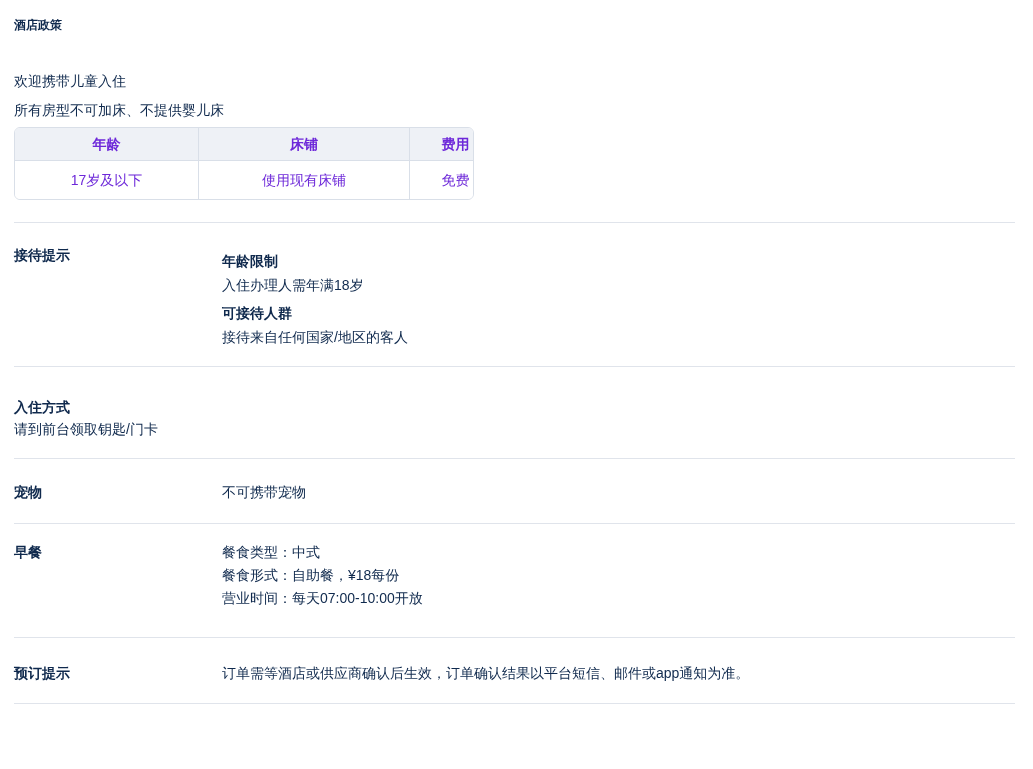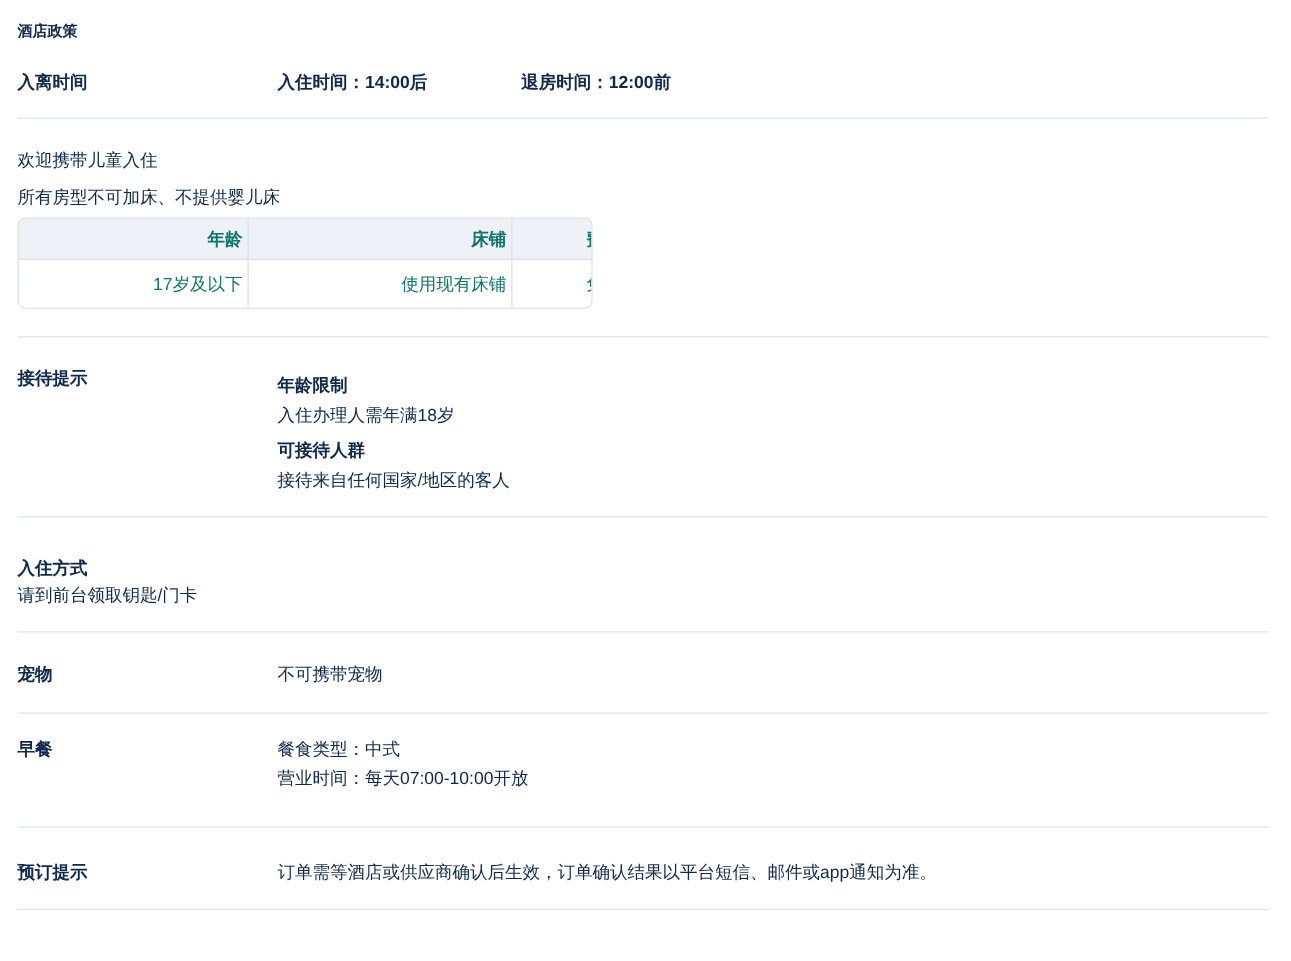--- a/index.html
+++ b/index.html
@@ -86,23 +86,23 @@
     border: 1px solid #d9dfe8;
     border-radius: 6px;
     overflow: hidden;
   }
   .bed-table {
     width: 100%;
     border-collapse: collapse;
     table-layout: fixed;
   }
   .bed-table th, .bed-table td {
-    text-align: right;
+    text-align: center;
     font-size: 14px;
-    color: #0f766e;
+    color: #6d28d9;
     margin-left: 20px;
   }
   .bed-table th {
     background: #eef1f6;
     font-weight: 700;
     padding: 6px 4px;
     border-bottom: 1px solid #d9dfe8;
     height: 20px;
   }
   .bed-table td {
@@ -118,26 +118,20 @@
   .col-fee { width: 83px; }
   .fee-free { color: #0d9e5f; }
 </style>
 </head>
 <body>
 
 <div class="page">
 
   <h1 class="page-title">酒店政策</h1>
 
-  <div class="policy-row r1">
-    <div class="row-label">入离时间</div>
-    <div class="row-content">
-      <span class="pair pair-first"><span>入住时间：</span><span>14:00后</span></span><span class="pair"><span>退房时间：</span><span>12:00前</span></span>
-    </div>
-  </div>
 
   <div class="policy-row r2">
     <div class="row-content">
       <p class="welcome-text">欢迎携带儿童入住</p>
       <p class="policy-text">所有房型不可加床、不提供婴儿床</p>
       <div class="bed-table-wrap">
         <table class="bed-table">
           <thead>
             <tr>
               <th class="col-age">年龄</th>
@@ -178,20 +172,21 @@
     <div class="row-label">宠物</div>
     <div class="row-content">
       <p>不可携带宠物</p>
     </div>
   </div>
 
   <div class="policy-row r6">
     <div class="row-label">早餐</div>
     <div class="row-content">
       <p class="bf-line">餐食类型：中式</p>
+      <p class="bf-line">餐食形式：自助餐，¥18每份</p>
       <p class="bf-line">营业时间：每天07:00-10:00开放</p>
     </div>
   </div>
 
   <div class="policy-row r7">
     <div class="row-label">预订提示</div>
     <div class="row-content">
       <p>订单需等酒店或供应商确认后生效，订单确认结果以平台短信、邮件或app通知为准。</p>
     </div>
   </div>

